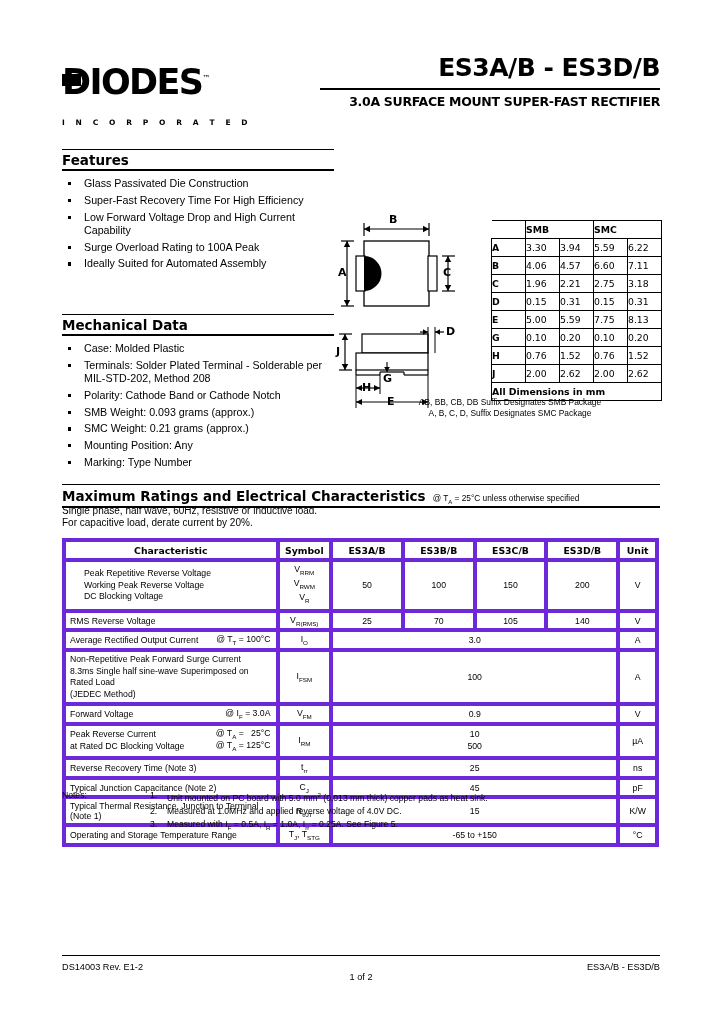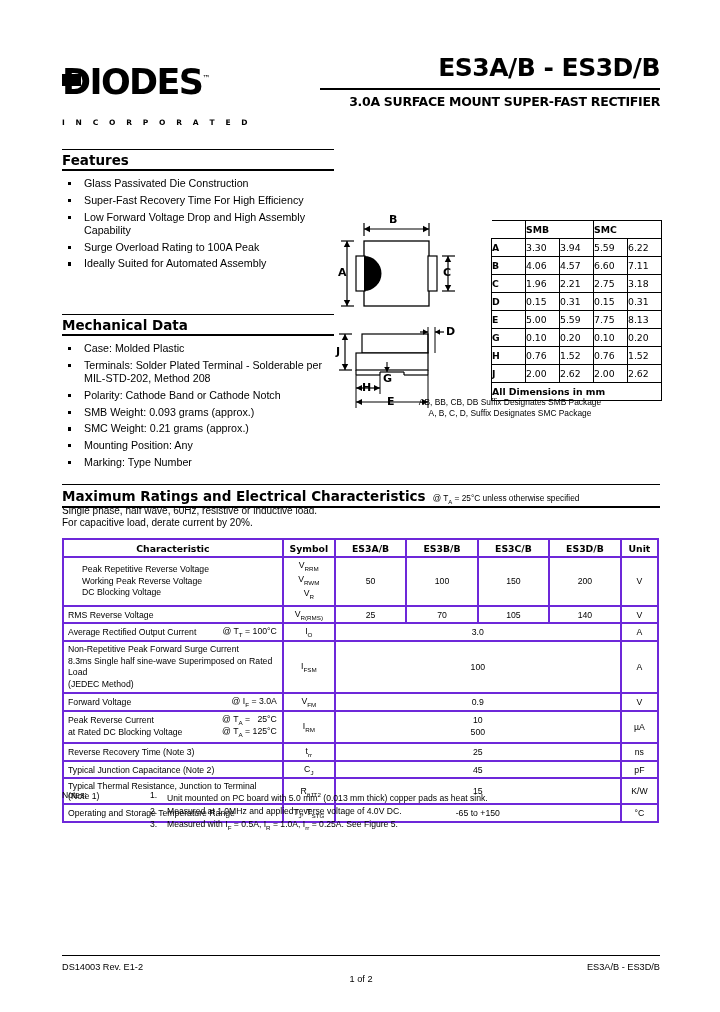--- a/index.html
+++ b/index.html
@@ -202,21 +202,21 @@
   }
 
   table.ratings {
     position: absolute;
     left: 62px; top: 538px;
     width: 597px;
     border-collapse: collapse;
     font-size: 8.7px;
   }
   table.ratings td {
-    border: 2px solid #6d28d9;
+    border: 4px solid #6d28d9;
     padding: 2px 4px;
     vertical-align: middle;
   }
   table.ratings .hdr td {
     text-align: center;
     font-weight: bold;
     font-size: 9.3px;
     font-family: "DejaVu Sans", sans-serif;
     height: 14px;
     padding: 1px 2px;
@@ -264,25 +264,25 @@
     position: absolute;
     left: 0; top: 0;
   }
 
   
   .footer {
     position: absolute;
     left: 62px; top: 955px;
     width: 598px;
     border-top: 1.2px solid #000;
-    padding-top: 6px;
+    padding-top: 16px;
     font-size: 9.2px;
   }
   .footer .fl { position: absolute; left: 0; top: 6px; }
-  .footer .fc { text-align: center; margin-top: 12px; }
+  .footer .fc { text-align: center; }
   .footer .fr { position: absolute; right: 0; top: 6px; }
 </style>
 </head>
 <body>
 
 <div class="page">
 
   <div class="header">
     <div class="logo-wrap">
       <div class="logo-text">
@@ -296,21 +296,21 @@
       <div class="title-rule"></div>
       <div class="part-subtitle">3.0A SURFACE MOUNT SUPER-FAST RECTIFIER</div>
     </div>
   </div>
 
   <div class="leftcol" style="top:149px;">
     <div class="sec-head">Features</div>
     <ul class="bullets">
       <li>Glass Passivated Die Construction</li>
       <li>Super-Fast Recovery Time For High Efficiency</li>
-      <li>Low Forward Voltage Drop and High Assembly Capability</li>
+      <li>Low Forward Voltage Drop and High Current Capability</li>
       <li>Surge Overload Rating to 100A Peak</li>
       <li>Ideally Suited for Automated Assembly</li>
     </ul>
   </div>
 
   <div class="leftcol" style="top:314px;">
     <div class="sec-head">Mechanical Data</div>
     <ul class="bullets">
       <li>Case: Molded Plastic</li>
       <li>Terminals: Solder Plated Terminal - Solderable per MIL-STD-202, Method 208</li>

